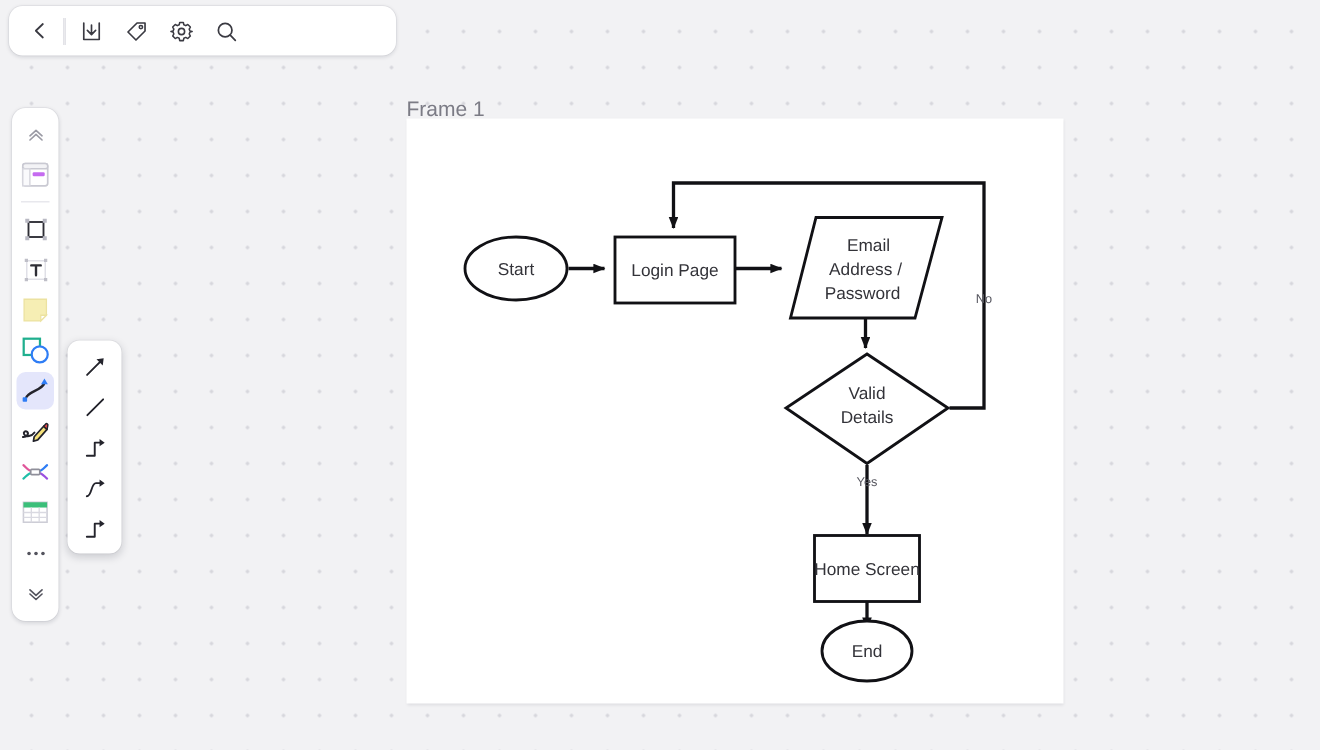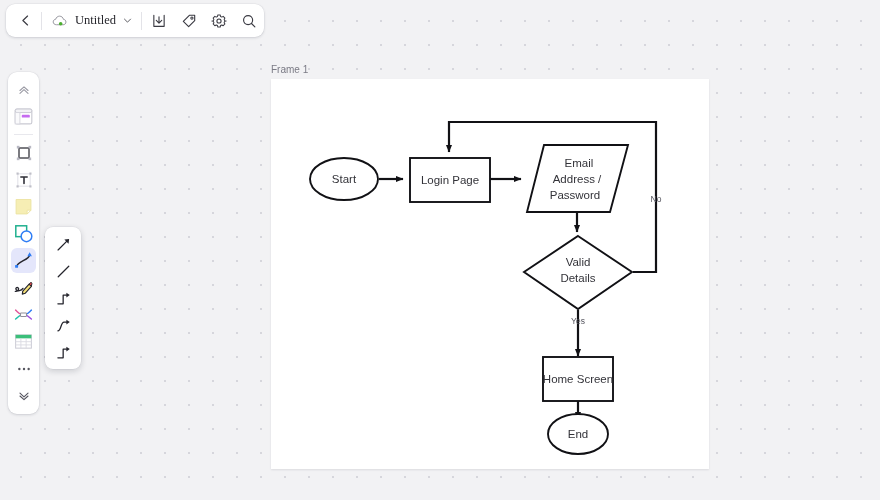--- a/index.html
+++ b/index.html
@@ -64,21 +64,21 @@
     display:flex;flex-direction:column;align-items:center;
     padding:5px 0;gap:3px;z-index:26;
   }
   #flyout .fitem{
     width:26px;height:24px;border-radius:5px;
     display:flex;align-items:center;justify-content:center;cursor:pointer;
   }
   
   #frame-label{
     position:absolute;left:271px;top:64px;
-    font-size:10px;color:#7b7b85;z-index:5;
+    font-size:14px;color:#7b7b85;z-index:5;
   }
   #frame{
     position:absolute;left:271px;top:79px;
     width:438px;height:390px;
     background:#ffffff;
     box-shadow:0 1px 2px rgba(16,20,40,.10);
     z-index:4;
   }
   #flow{position:absolute;left:0;top:0;}
   .nodetext{
@@ -146,32 +146,20 @@
 <div id="header">
 
   <div class="hdr-btn" id="back-btn">
     <svg class="ic" width="15" height="15" viewBox="0 0 16 16">
       <path d="M10.2 3.2 L5.2 8 L10.2 12.8" fill="none" stroke="#3a3a42" stroke-width="1.25" stroke-linecap="round" stroke-linejoin="round"></path>
     </svg>
   </div>
 
   <div class="vdiv"></div>
 
-  <div id="doc-group">
-    <svg class="ic" width="17" height="14" viewBox="0 0 20 16">
-      <path d="M5.3 12.4 C2.9 12.4 1.4 10.9 1.4 9.1 C1.4 7.4 2.7 6.0 4.4 5.9
-               C4.8 3.8 6.7 2.3 8.9 2.3 C11.2 2.3 13.1 3.9 13.4 6.0
-               C15.1 6.1 16.4 7.5 16.4 9.2 C16.4 11.0 15.0 12.4 13.2 12.4 Z" fill="none" stroke="#8d8d96" stroke-width="1.05" stroke-linejoin="round"></path>
-      <circle cx="10.2" cy="11.3" r="2.1" fill="#4caf2f"></circle>
-    </svg>
-    <span id="doc-title">Untitled</span>
-    <svg class="ic" width="11" height="11" viewBox="0 0 16 16">
-      <path d="M3.6 6 L8 10.4 L12.4 6" fill="none" stroke="#3a3a42" stroke-width="1.2" stroke-linecap="round" stroke-linejoin="round"></path>
-    </svg>
-  </div>
 
   <div class="vdiv"></div>
 
   <div id="icon-row">
 
     <div class="hdr-btn">
       <svg class="ic" width="16" height="16" viewBox="0 0 18 18">
         <path d="M3.2 2.6 L3.2 15.0 L14.8 15.0 L14.8 2.6" fill="none" stroke="#3a3a42" stroke-width="1.25" stroke-linecap="round" stroke-linejoin="round"></path>
         <path d="M9 4.2 L9 11.0 M5.9 8.2 L9 11.3 L12.1 8.2" fill="none" stroke="#3a3a42" stroke-width="1.25" stroke-linecap="round" stroke-linejoin="round"></path>
       </svg>

